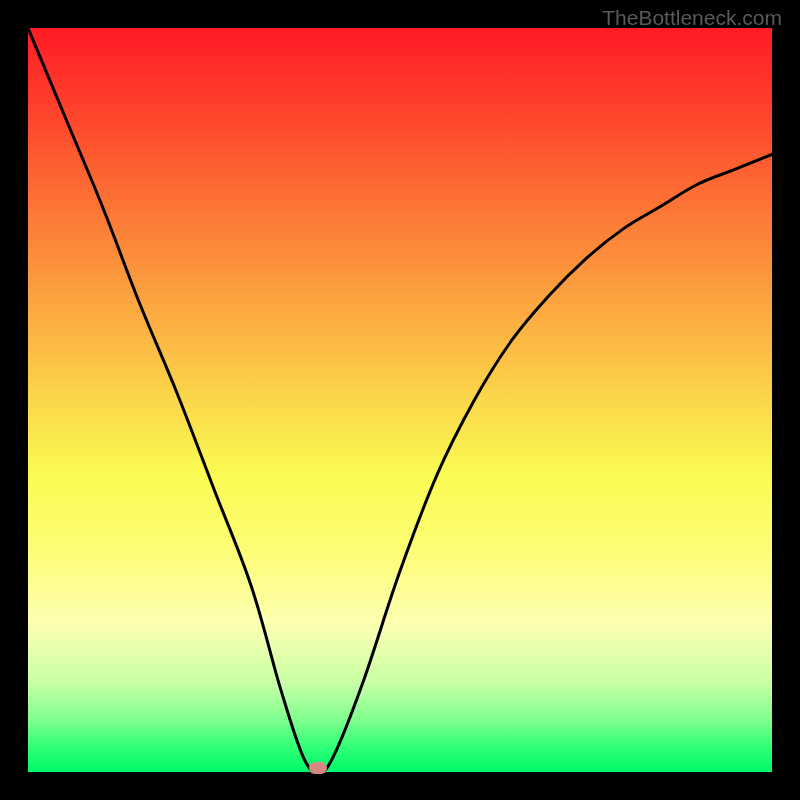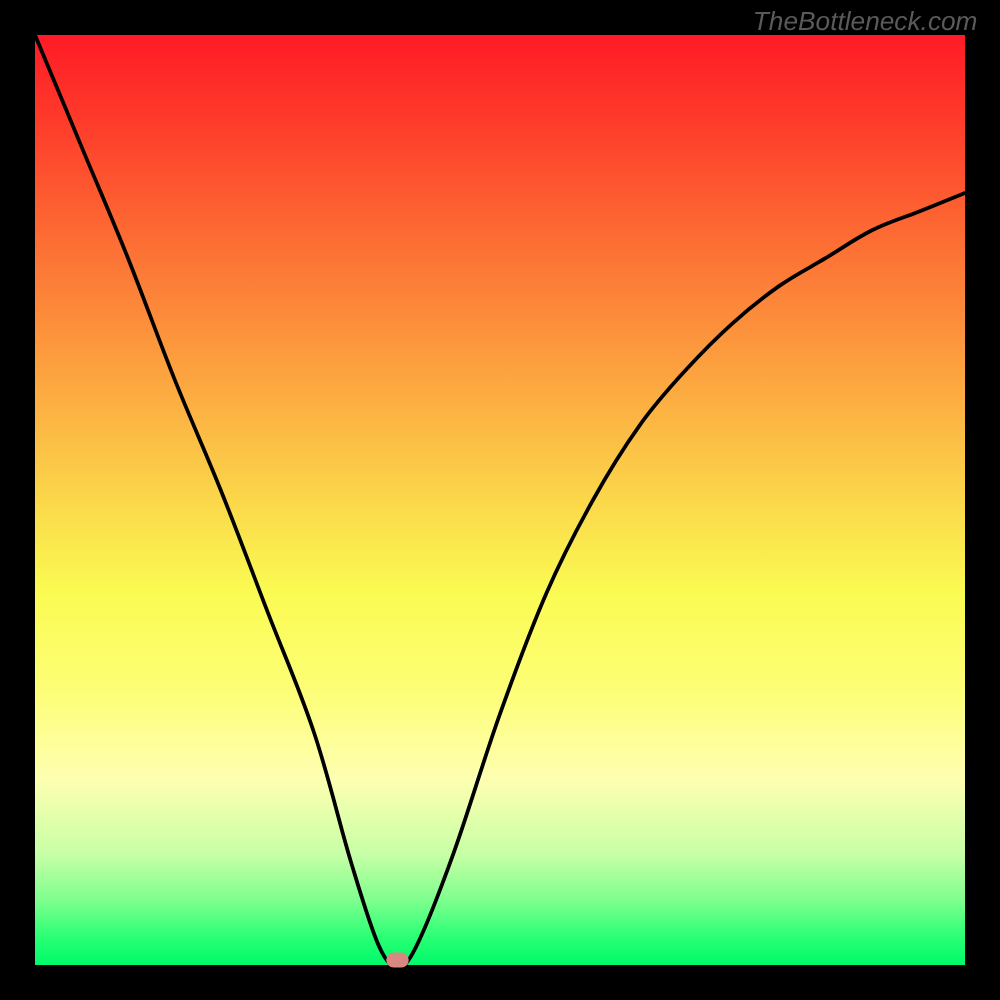--- a/index.html
+++ b/index.html
@@ -11,21 +11,20 @@
     font-family: Arial, sans-serif;
   }
   .watermark {
     position: absolute;
     top: 6px;
     right: 18px;
     color: #5a5a5a;
     font-size: 21px;
     z-index: 10;
     font-weight: 400;
-    font-style: italic;
   }
   .plot-area {
     position: absolute;
     top: 28px;
     left: 28px;
     width: 744px;
     height: 744px;
     background: linear-gradient(to bottom,
       #fe1b26 0%,
       #fe3e2b 10%,

